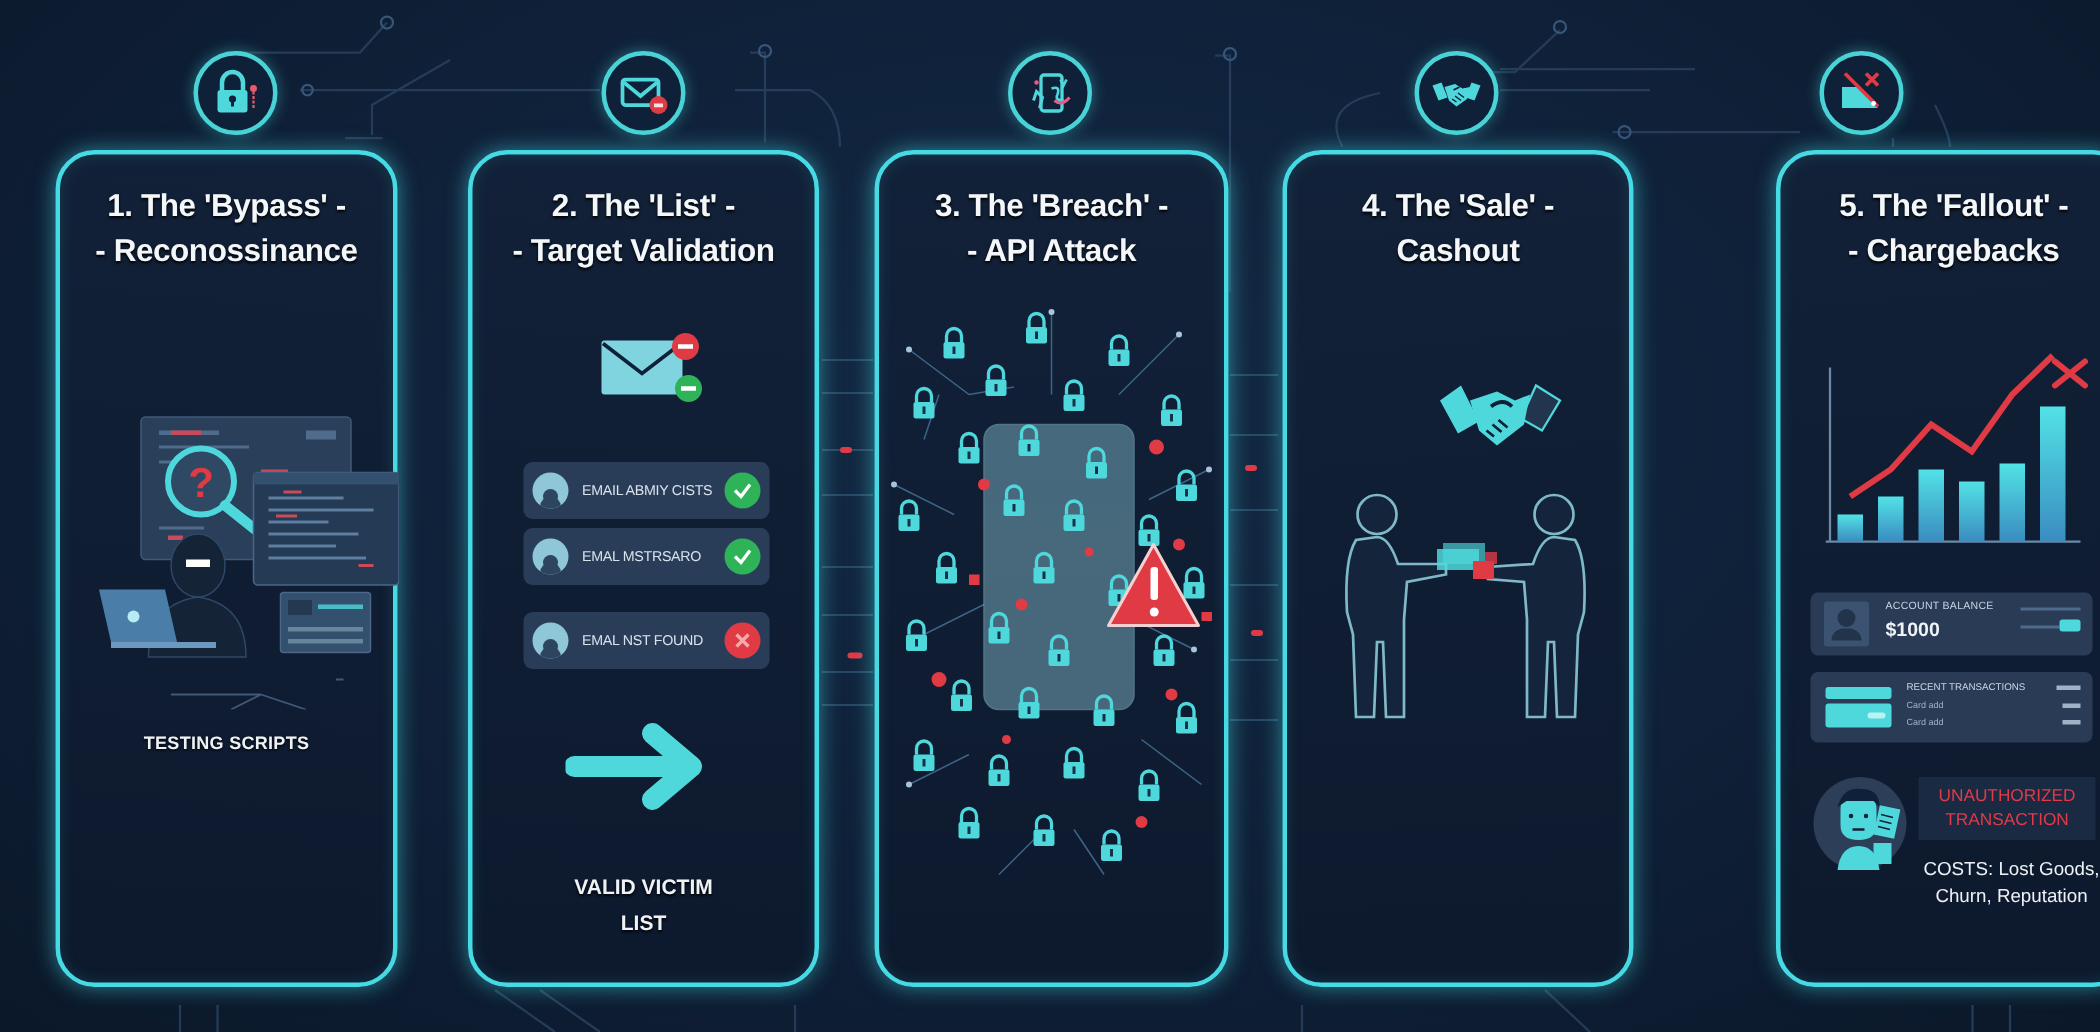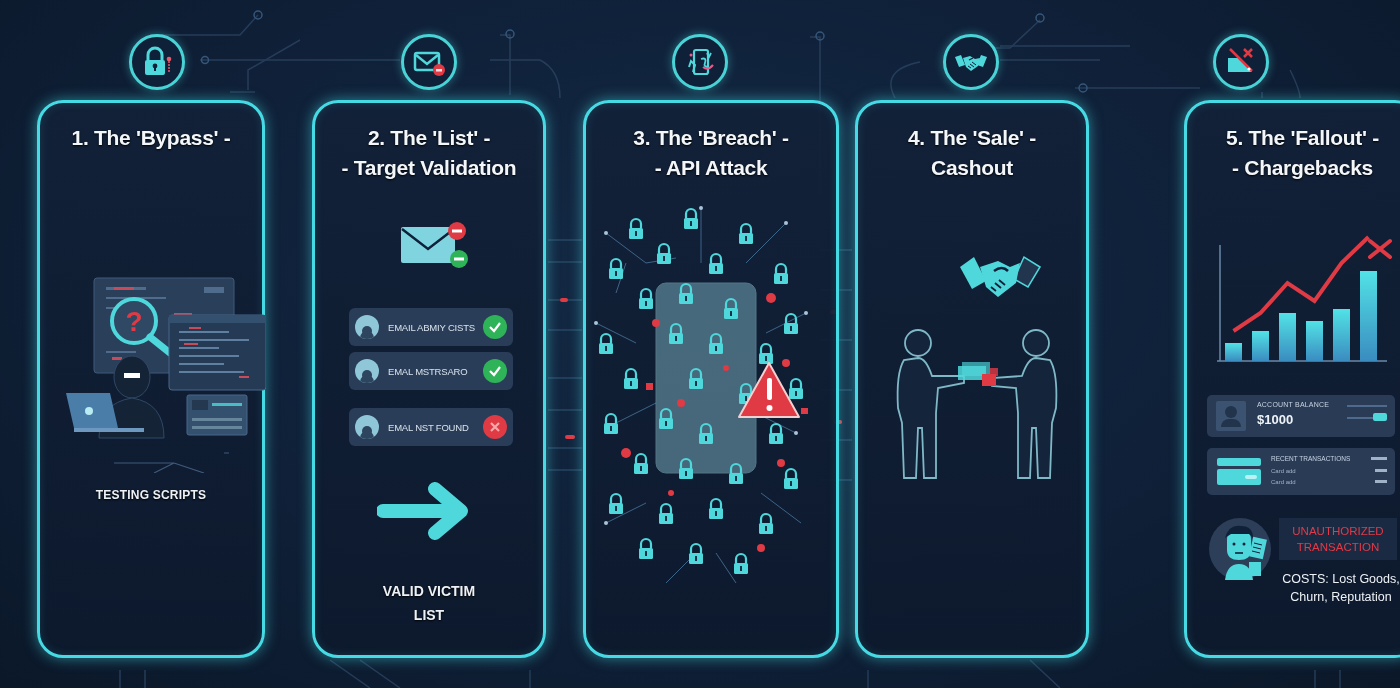--- a/index.html
+++ b/index.html
@@ -157,20 +157,21 @@
     <path d="M4 13 L14 13 L28 27 L4 27 Z" fill="#4fd8dc"></path>
     <line x1="6" y1="4" x2="28" y2="26" stroke="#e03a45" stroke-width="2.5"></line>
     <path d="M20 4 L28 12 M28 4 L20 12" stroke="#e03a45" stroke-width="2.5"></path>
     <circle cx="25" cy="24" r="1.6" fill="#fff"></circle>
   </svg>
 </div>
 
 <div class="panel" style="left:37px; width:228px;">
   <div class="panel-title">
     <div>1. The 'Bypass' -</div>
+    <div>- Reconossinance</div>
   </div>
   <svg style="position:absolute; left:14px; top:170px;" width="212" height="200" viewBox="0 0 212 200">
 
     <rect x="40" y="5" width="140" height="95" rx="3" fill="#2a3f5a" stroke="#3f5a7a"></rect>
     <g fill="#4f6c8c">
       <rect x="52" y="14" width="40" height="3"></rect>
         <rect x="52" y="24" width="60" height="2"></rect>
       <rect x="52" y="34" width="30" height="2"></rect>
         <rect x="52" y="78" width="30" height="2"></rect>
       <rect x="150" y="14" width="20" height="6"></rect>
@@ -270,21 +271,21 @@
 
   <svg style="position:absolute; left:62px; top:378px;" width="98" height="60" viewBox="0 0 98 60">
     <path d="M6 30 L80 30 M58 8 L84 30 L58 52" stroke="#4fd8dc" stroke-width="14" stroke-linecap="round" stroke-linejoin="round" fill="none"></path>
   </svg>
   <div class="caption" style="top:476px; font-size:14px; line-height:24px;">
     <div>VALID VICTIM</div>
     <div>LIST</div>
   </div>
 </div>
 
-<div class="panel" style="left:583px; width:256px; overflow:hidden;">
+<div class="panel" style="left:583px; width:236px; overflow:hidden;">
   <div class="panel-title">
     <div>3. The 'Breach' -</div>
     <div>- API Attack</div>
   </div>
   <svg style="position:absolute; left:0; top:100px;" width="230" height="430" viewBox="0 0 230 430">
     <defs>
       <g id="lk">
         <path d="M-5 0 V-4 A5 5 0 0 1 5 -4 V0" stroke="#4fd8dc" stroke-width="2.2" fill="none"></path>
         <rect x="-7" y="0" width="14" height="11" rx="1.5" fill="#4fd8dc"></rect>
         <rect x="-1" y="3" width="2" height="5" fill="#163047"></rect>

